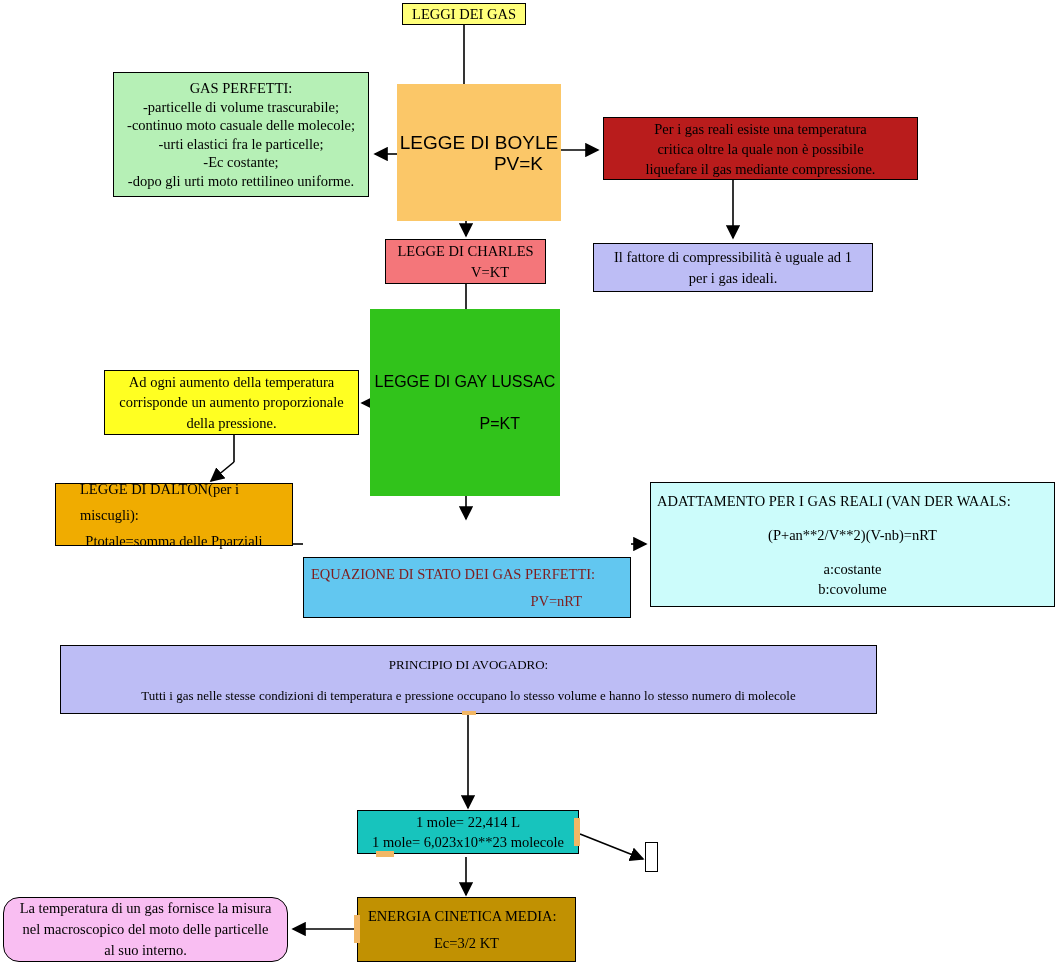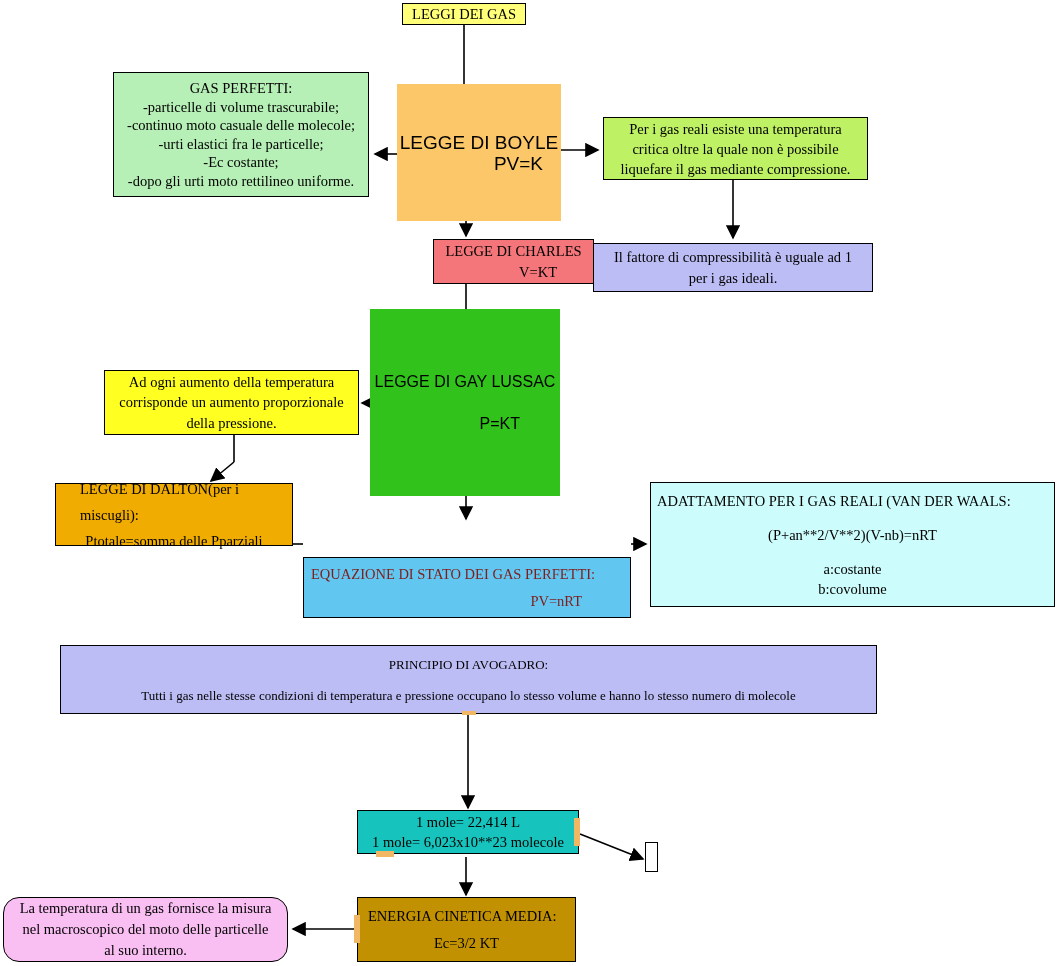--- a/index.html
+++ b/index.html
@@ -14,22 +14,22 @@
   .line{display:block;width:100%;}
 
   svg.wires{position:absolute;left:0;top:0;width:1058px;height:966px;pointer-events:none;}
 
   .handle{position:absolute;background:#f2b765;}
 
   
   #b-leggi{left:402px;top:3px;width:124px;height:22px;background:#ffff7a;font-size:14.5px;}
   #b-perfetti{left:113px;top:72px;width:256px;height:125px;background:#b6f0b6;font-size:14.5px;line-height:18.5px;font-family:Liberation Serif, serif;}
   #b-boyle{left:397px;top:84px;width:164px;height:137px;background:#fbc768;font-size:19px;line-height:21px;}
-  #b-critica{left:603px;top:117px;width:265px;height:63px;background:#bef264;font-size:14.5px;line-height:20px;}
-  #b-charles{left:385px;top:239px;width:161px;height:45px;background:#f4767a;font-size:14.5px;line-height:21px;margin-left:48px;}
+  #b-critica{left:603px;top:117px;width:315px;height:63px;background:#b91c1c;font-size:14.5px;line-height:20px;}
+  #b-charles{left:385px;top:239px;width:161px;height:45px;background:#f4767a;font-size:14.5px;line-height:21px;}
   #b-fattore{left:593px;top:243px;width:280px;height:49px;background:#bdbdf5;font-size:14.5px;line-height:21px;}
   #b-gaylussac{left:370px;top:309px;width:190px;height:187px;background:#31c31b;font-size:16px;line-height:36px;}
   #b-adogni{left:104px;top:370px;width:255px;height:65px;background:#ffff22;font-size:14.5px;line-height:20.5px;}
   #b-dalton{left:55px;top:483px;width:238px;height:63px;background:#f0ac00;font-size:14.5px;line-height:26px;}
   #b-equazione{left:303px;top:521px;width:328px;height:61px;background:#62c7f0;color:#7f1d1d;font-size:14.5px;line-height:27px;margin-top:36px;}
   #b-adattamento{left:650px;top:482px;width:405px;height:125px;background:#ccfcfb;font-size:14.5px;line-height:20px;}
   #b-avogadro{left:60px;top:645px;width:817px;height:69px;background:#bdbdf5;font-size:13px;line-height:31px;
               font-family:"Liberation Serif",serif;font-stretch:condensed;}
   #b-mole{left:357px;top:810px;width:222px;height:44px;background:#17c4bd;font-size:14.5px;line-height:20px;}
   #b-tiny{left:645px;top:842px;width:13px;height:30px;background:#ffffff;}

